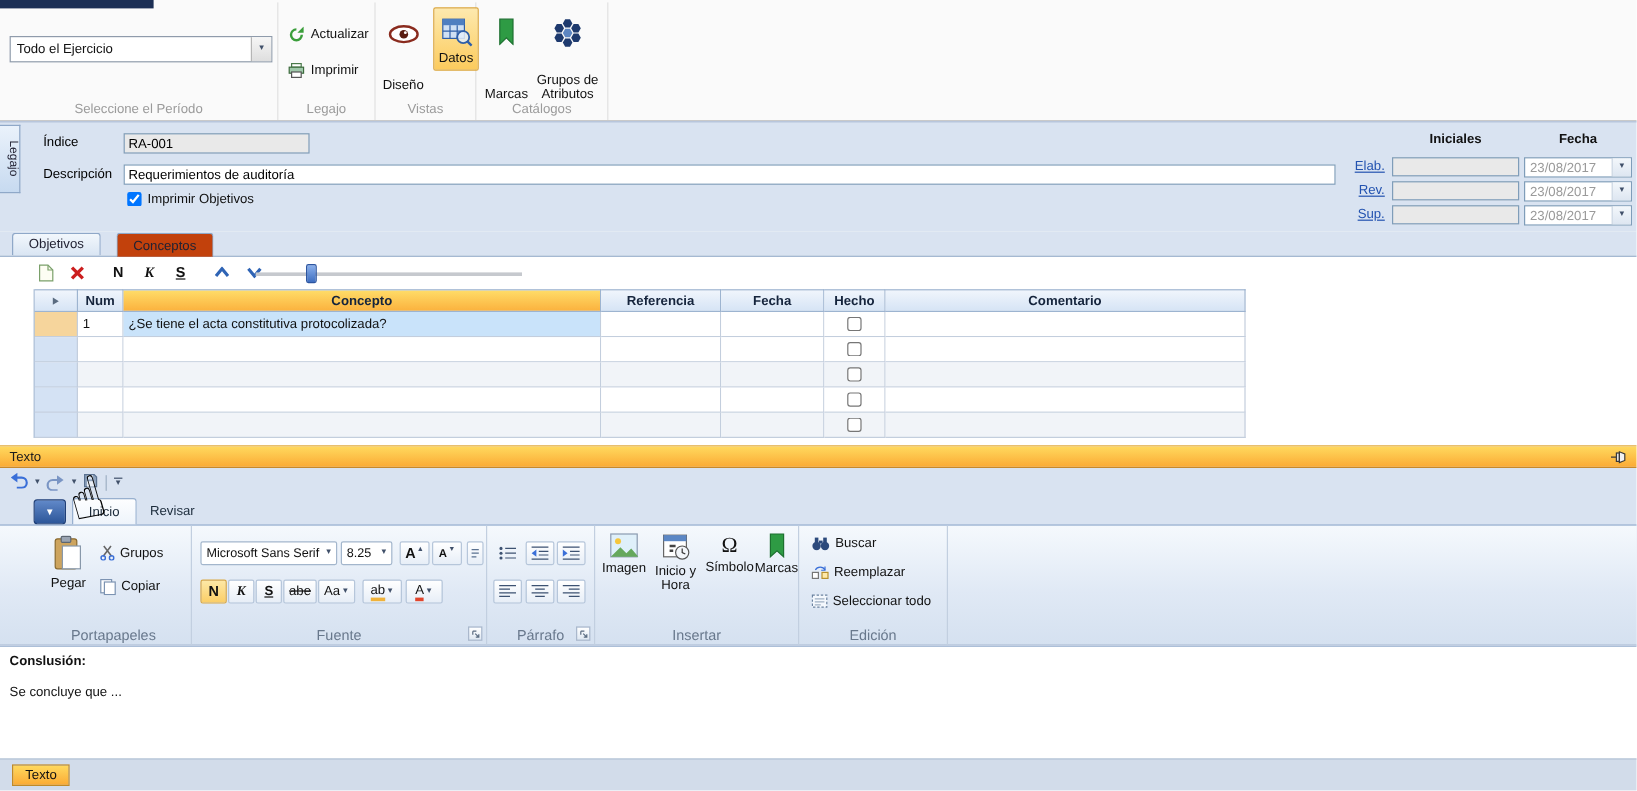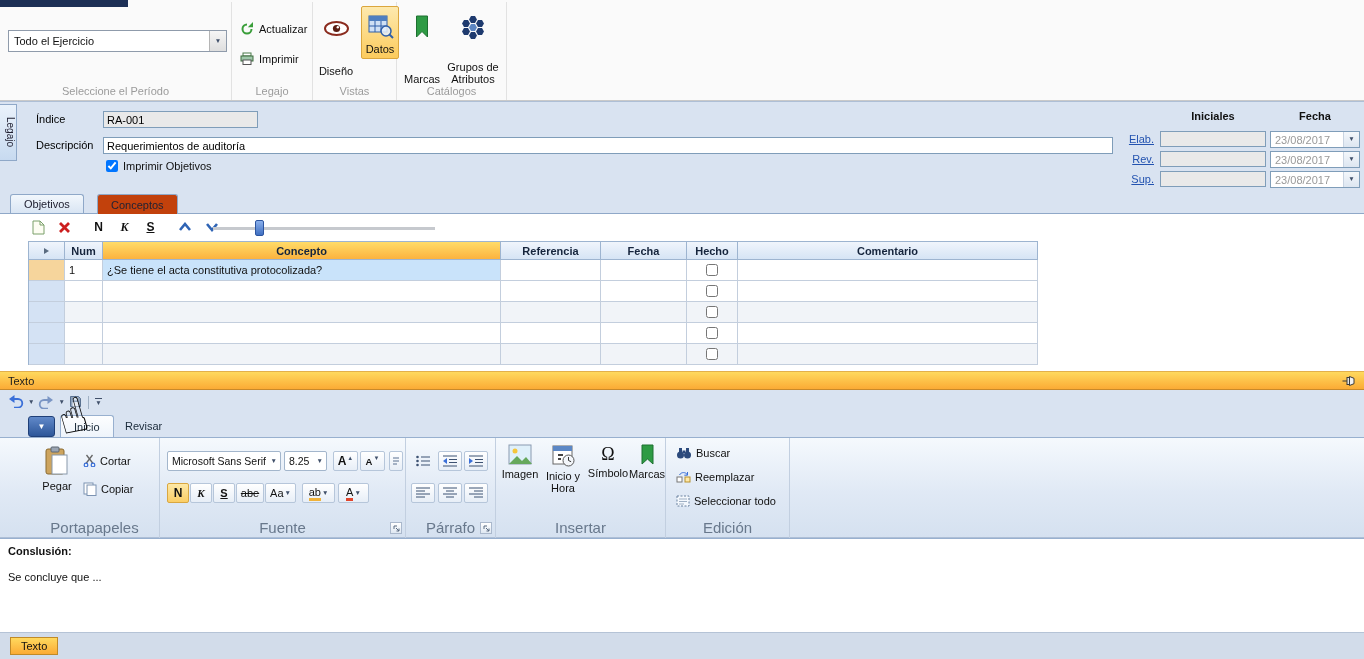--- a/index.html
+++ b/index.html
@@ -69,21 +69,21 @@
 .vsep{width:1px;height:13px;background:#9fb0c4;margin:0 2px}
 .ovf{display:flex;flex-direction:column;align-items:center}
 .ovline{width:7px;height:1px;background:#40506a;margin-bottom:1px}
 .menu-btn{position:absolute;left:28px;top:26px;width:27px;height:21px;background:linear-gradient(#6189c9,#2d5699);border:1px solid #1f3f78;border-radius:3px;display:flex;align-items:center;justify-content:center}
 .menu-btn .caret{color:#fff;font-size:8px}
 .etab{position:absolute;top:25px;height:22px;padding:0 13px;display:flex;align-items:center;color:#1a2a3a}
 .etab.active{background:linear-gradient(#fdfeff,#eef4fb);border:1px solid #98b0cf;border-bottom:none;border-radius:3px 3px 0 0;z-index:2}
 .hand{position:absolute;left:58px;top:2px;font-size:48px;line-height:1;transform:rotate(-16deg);z-index:30;color:#000;font-family:"DejaVu Sans",sans-serif}
 .ribbon2{position:absolute;left:0;top:47px;width:1364px;height:101px;background:linear-gradient(#f5f9fd,#e0e9f5 55%,#d5e1f0);border-top:1px solid #98b0cf;border-bottom:1px solid #aebfd6}
 .egroup{position:absolute;top:0;height:100px;border-right:1px solid #c2cfe0}
-.egroup-label{position:absolute;bottom:2px;left:0;right:0;text-align:center;color:#68788c;font-size:15px}
+.egroup-label{position:absolute;bottom:2px;left:0;right:0;text-align:center;color:#68788c;font-size:12px}
 .pegar-btn{position:absolute;left:5px;top:4px;width:44px;height:74px;display:flex;flex-direction:column;align-items:center;gap:4px;padding-top:4px}
 .sm-btn{position:absolute;display:flex;align-items:center;gap:4px;white-space:nowrap}
 .combo2{position:absolute;display:flex;align-items:center;height:20px;background:#fff;border:1px solid #a3b6cc;border-radius:2px}
 .combo2 .cval{flex:1;padding:0 4px;font-size:10.5px;white-space:nowrap;overflow:hidden}
 .combo2 .caret{padding:0 3px}
 .fbtn{position:absolute;height:20px;display:flex;align-items:center;justify-content:center;gap:1px;border:1px solid #b6c6da;background:linear-gradient(#fff,#e7eef7);border-radius:2px;font-size:11px}
 .fbtn.active{background:linear-gradient(#fde8a6,#fbce66);border-color:#d9a741}
 .fbtn .serif{font-family:"Liberation Serif",serif;font-weight:bold}
 .fbtn b{font-size:12px}
 .tiny{font-size:6px;color:#40506a;align-self:flex-start;margin-top:3px}
@@ -413,21 +413,21 @@
               <rect x="8" y="9" width="15" height="19" fill="#fff" stroke="#8898aa"></rect>
             </svg>
           <span>Pegar</span>
         </div>
         <div class="sm-btn" style="left:53px;top:16px">
           <svg width="13" height="13" viewBox="0 0 13 13">
               <path d="M3.5 1l6.5 8.5M9.5 1L3 9.5" stroke="#666" stroke-width="1.3" fill="none"></path>
               <circle cx="3" cy="11" r="1.8" fill="none" stroke="#3a6fd8" stroke-width="1.2"></circle>
               <circle cx="10" cy="11" r="1.8" fill="none" stroke="#3a6fd8" stroke-width="1.2"></circle>
             </svg>
-          <span>Cortar</span>
+          <span>Grupos</span>
         </div>
         <div class="sm-btn" style="left:53px;top:44px">
           <svg width="14" height="14" viewBox="0 0 14 14">
               <rect x="1" y="1" width="9" height="11" fill="#fff" stroke="#7c93b2"></rect>
               <rect x="4" y="3" width="9" height="10.5" fill="#fff" stroke="#7c93b2"></rect>
             </svg>
           <span>Copiar</span>
         </div>
         <div class="egroup-label">Portapapeles</div>
       </div>

